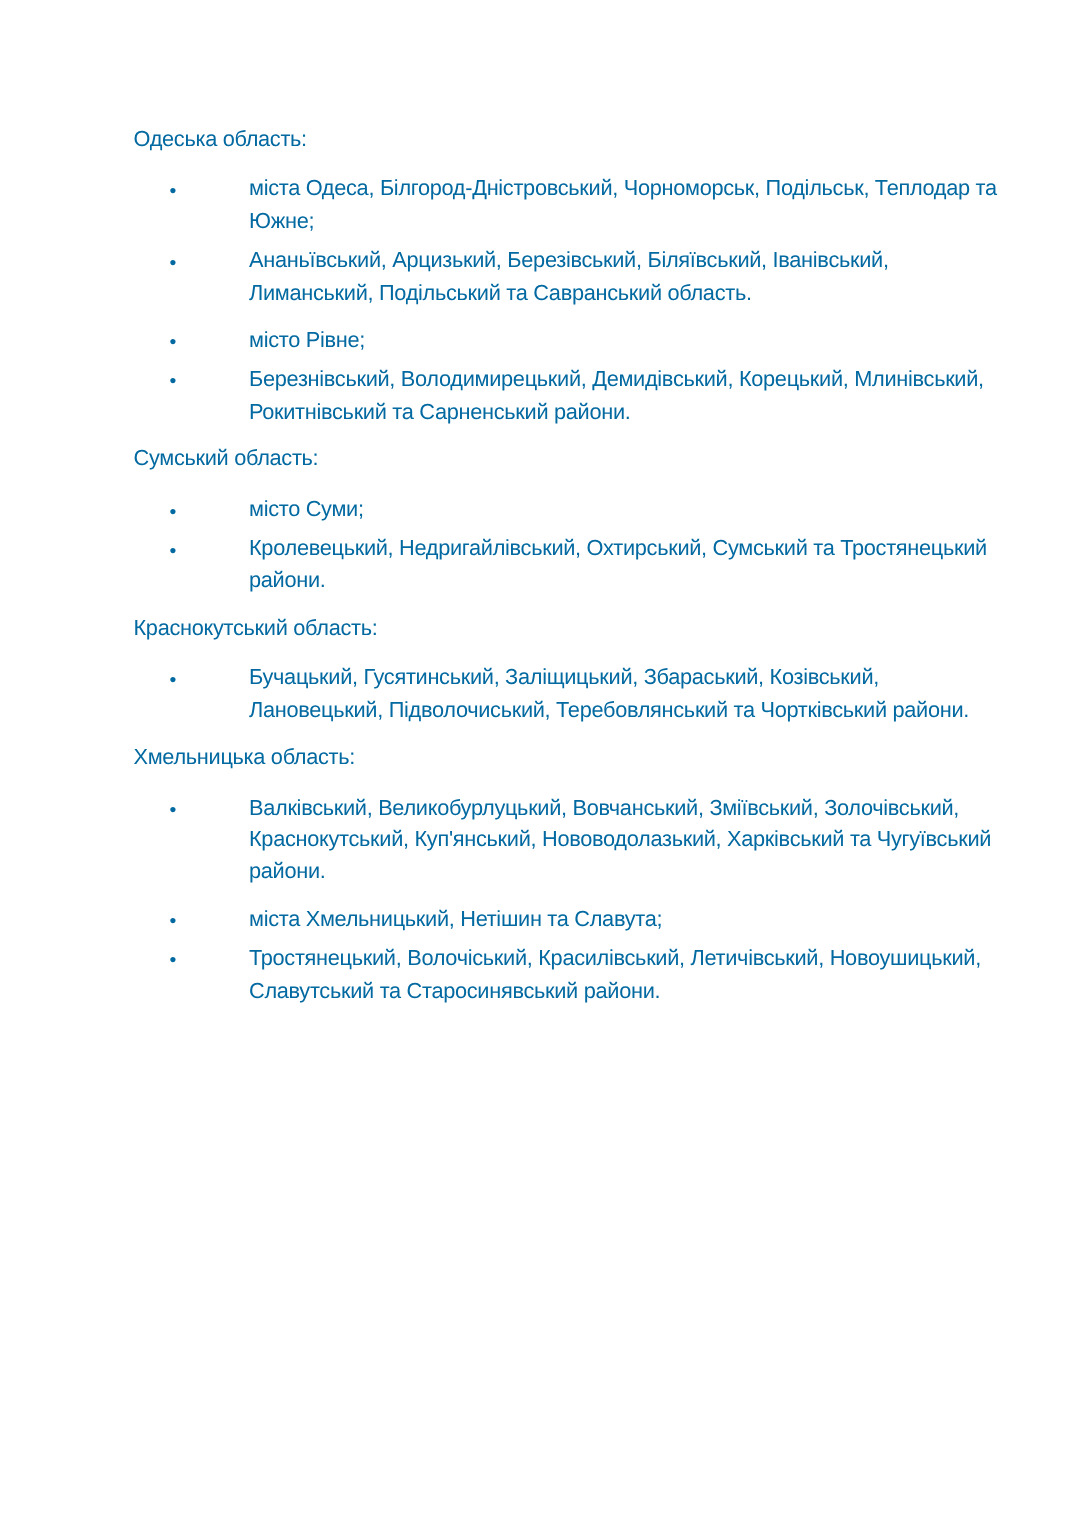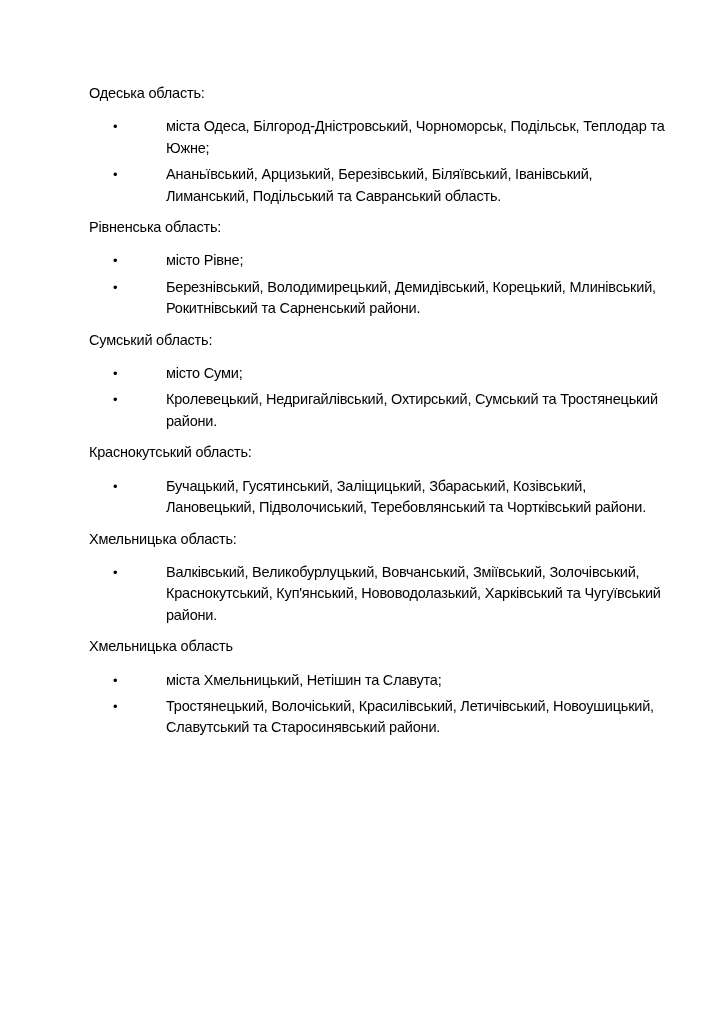--- a/index.html
+++ b/index.html
@@ -12,21 +12,21 @@
     height: 1024px;
     position: relative;
     overflow: hidden;
     font-family: "Liberation Sans", sans-serif;
   }
   .page {
     position: absolute;
     left: 89px;
     top: 83px;
     width: 578px;
-    color: #000000;
+    color: #0369a1;
     font-size: 14.5px;
     letter-spacing: -0.2px;
     line-height: 21.4px;
   }
   .section-heading {
     margin: 0 0 12px 0;
     font-weight: 400;
   }
   ul.district-list {
     list-style: none;
@@ -62,21 +62,20 @@
           <span class="bullet-marker">•</span>
           <span class="bullet-text">міста Одеса, Білгород-Дністровський, Чорноморськ, Подільськ, Теплодар та Южне;</span>
         </li>
         <li>
           <span class="bullet-marker">•</span>
           <span class="bullet-text">Ананьївський, Арцизький, Березівський, Біляївський, Іванівський, Лиманський, Подільський та Савранський область.</span>
         </li>
       </ul>
     </section>
     <section>
-      <p class="section-heading">Рівненська область:</p>
       <ul class="district-list">
         <li>
           <span class="bullet-marker">•</span>
           <span class="bullet-text">місто Рівне;</span>
         </li>
         <li>
           <span class="bullet-marker">•</span>
           <span class="bullet-text">Березнівський, Володимирецький, Демидівський, Корецький, Млинівський, Рокитнівський та Сарненський райони.</span>
         </li>
       </ul>
@@ -106,21 +105,20 @@
     <section>
       <p class="section-heading">Хмельницька область:</p>
       <ul class="district-list">
         <li>
           <span class="bullet-marker">•</span>
           <span class="bullet-text">Валківський, Великобурлуцький, Вовчанський, Зміївський, Золочівський, Краснокутський, Куп'янський, Нововодолазький, Харківський та Чугуївський райони.</span>
         </li>
       </ul>
     </section>
     <section>
-      <p class="section-heading">Хмельницька область</p>
       <ul class="district-list">
         <li>
           <span class="bullet-marker">•</span>
           <span class="bullet-text">міста Хмельницький, Нетішин та Славута;</span>
         </li>
         <li>
           <span class="bullet-marker">•</span>
           <span class="bullet-text">Тростянецький, Волочіський, Красилівський, Летичівський, Новоушицький, Славутський та Старосинявський райони.</span>
         </li>
       </ul>

